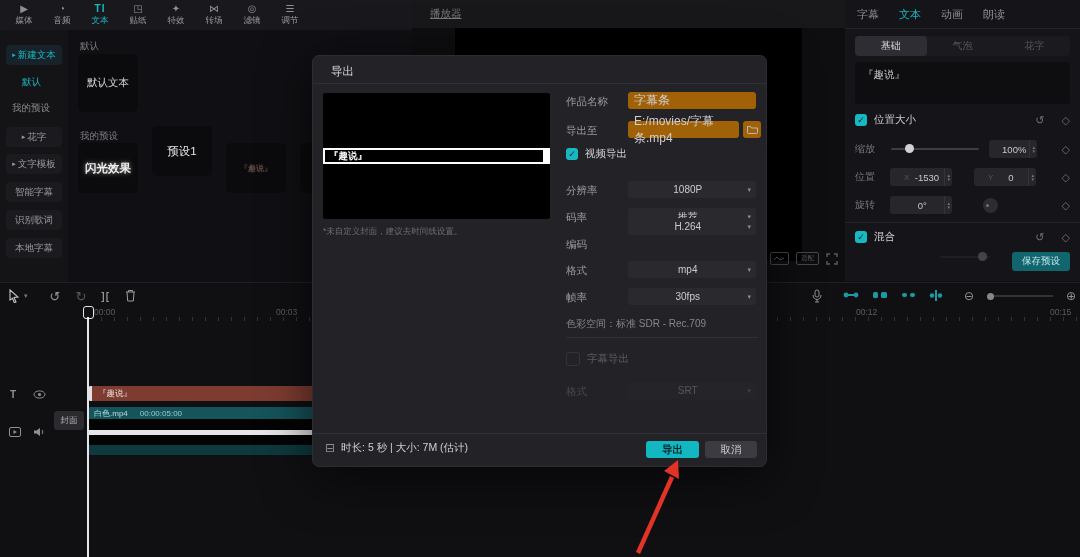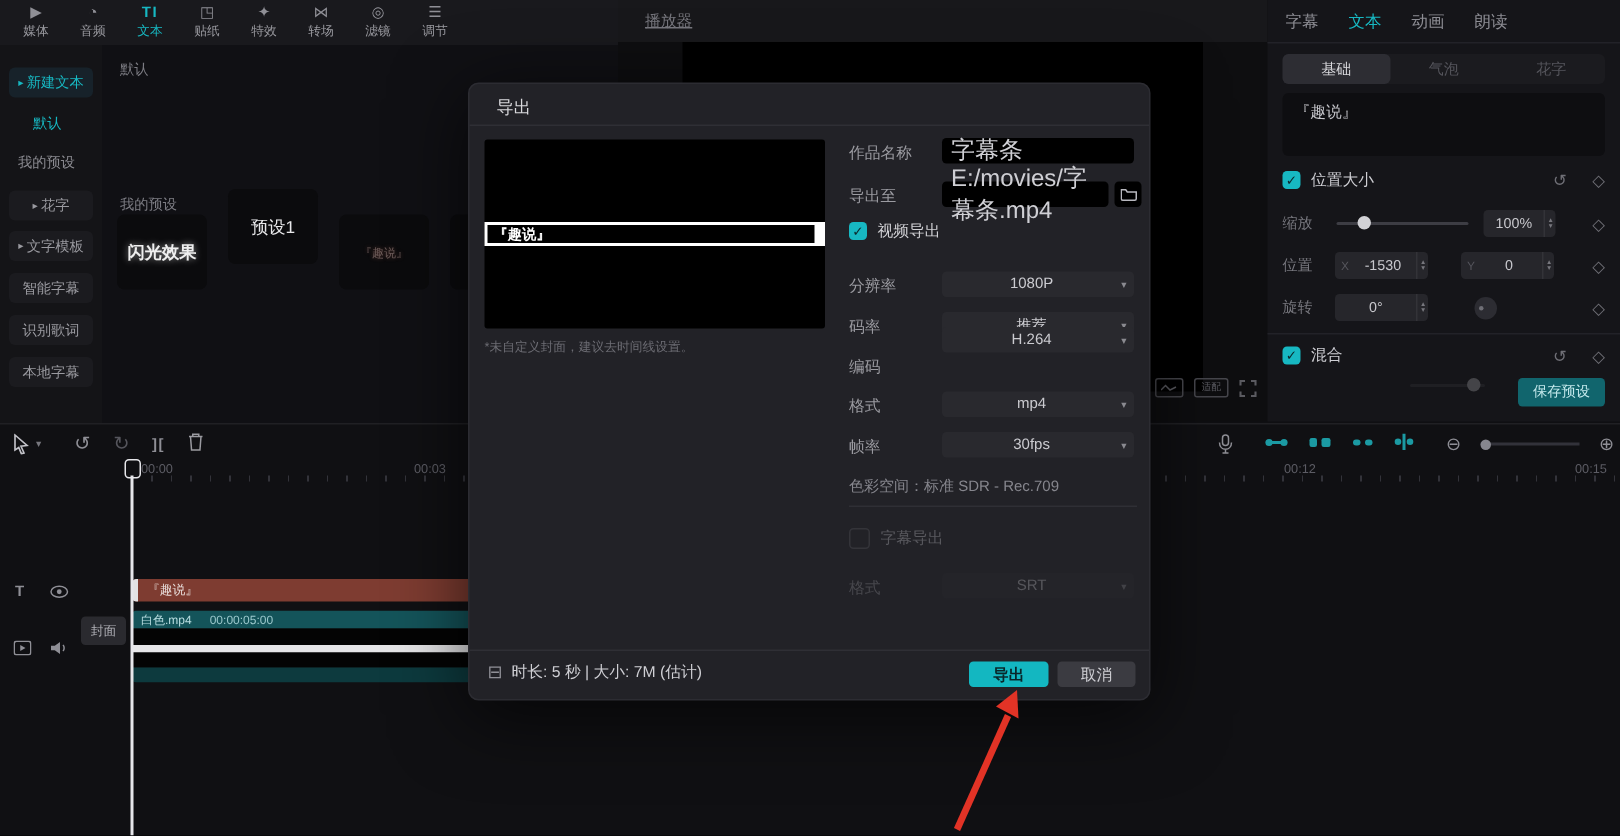--- a/index.html
+++ b/index.html
@@ -34,38 +34,38 @@
   .badge{border:1px solid #46464c;border-radius:2px;color:#5a5a60;font-size:6.5px;display:flex;align-items:center;justify-content:center;}
   
   .inspector{left:845px;top:0;width:235px;height:281px;background:#151519;}
   .insp-tab{font-size:11px;color:#8d8d94;cursor:pointer;}
   .insp-tab.active{color:#17b8c2;}
   .seg{position:absolute;left:10px;top:36px;width:215px;height:20px;background:#1b1b1f;border-radius:4px;display:flex;}
   .seg-cell{flex:1;display:flex;align-items:center;justify-content:center;font-size:10px;color:#55555c;border-radius:4px;cursor:pointer;}
   .seg-cell.active{background:#2d2d33;color:#d8d8dc;}
   .chk{width:12px;height:12px;border-radius:3px;background:#17b8c2;color:#0b2a2d;font-size:9px;line-height:12px;text-align:center;flex:none;}
   .chk.off{background:transparent;border:1px solid #4a4a50;color:transparent;}
-  .valbox{background:#26262b;border-radius:3px;height:18px;display:flex;align-items:center;box-sizing:border-box;}
+  .valbox{background:#26262b;border-radius:3px;height:18px;display:flex;align-items:center;box-sizing:border-box;padding-left:10px;}
   .stepper{display:flex;flex-direction:column;justify-content:center;line-height:4px;font-size:5px;color:#77777e;padding:0 2px;border-left:1px solid #333338;height:100%;}
   .ktool{color:#6f6f76;font-size:11px;cursor:pointer;}
   .track2{height:2px;background:#3d3d44;border-radius:1px;position:relative;}
   .handle{position:absolute;top:-4px;width:9px;height:9px;border-radius:50%;background:#d2d2d6;}
   
   .timeline{left:0;top:282px;width:1080px;height:275px;background:#101013;border-top:1px solid #202024;}
   .ruler{position:absolute;left:88px;top:24px;right:0;height:14px;
          background-image:repeating-linear-gradient(90deg,#33333a 0,#33333a 1px,transparent 1px,transparent 13px);
          background-size:100% 4px;background-position:0 10px;background-repeat:no-repeat;}
   .rlab{position:absolute;top:0;font-size:8.5px;color:#5c5c64;}
   .clip-handle{position:absolute;top:0;width:4px;height:100%;background:#e2e2e4;}
   .teal-ico{display:inline-block;}
   
   .dialog{left:312px;top:55px;width:453px;height:410px;background:#222227;border:1px solid #2c2c32;border-radius:7px;
           box-shadow:0 10px 50px rgba(0,0,0,.65);z-index:50;}
   .dlg-label{position:absolute;font-size:10.5px;color:#9b9ba1;}
-  .field{position:absolute;background:#000000;border-radius:3px;height:17px;display:flex;align-items:center;font-size:16px;color:#cfcfd4;box-sizing:border-box;}
+  .field{position:absolute;background:#a16207;border-radius:3px;height:17px;display:flex;align-items:center;font-size:12px;color:#cfcfd4;box-sizing:border-box;}
   .drop{position:absolute;left:315px;width:128px;height:17px;background:#29292e;border-radius:3px;display:flex;align-items:center;font-size:10px;color:#cbcbd0;cursor:pointer;}
   .drop .val{flex:1;text-align:center;}
   .drop .chev{font-size:7px;color:#8a8a90;padding-right:5px;}
   .divline{position:absolute;height:1px;background:#2f2f35;}
   .btn{position:absolute;height:17px;border-radius:3px;display:flex;align-items:center;justify-content:center;font-size:10.5px;cursor:pointer;}
 </style>
 </head>
 <body>
 
 <div id="app">
@@ -126,20 +126,23 @@
     <div class="sb-box" style="top:180px;">
       <span>识别歌词</span>
     </div>
     <div class="sb-box" style="top:208px;">
       <span>本地字幕</span>
     </div>
   </div>
 
   <div class="abs lib">
     <div class="lib-sec" style="left:12px;top:10px;">默认</div>
+    <div class="card" style="left:10px;top:24px;height:58px;">
+      <span style="font-size:10.5px;color:#d6d6da;">默认文本</span>
+    </div>
     <div class="lib-sec" style="left:12px;top:100px;">我的预设</div>
     <div class="card" style="left:10px;top:113px;height:50px;">
       <span style="font-size:11.5px;font-weight:bold;color:#efefef;text-shadow:0 0 5px rgba(255,255,255,.55);">闪光效果</span>
     </div>
     <div class="card" style="left:84px;top:96px;height:50px;">
       <span style="font-size:11.5px;color:#e8e8ea;">预设1</span>
     </div>
     <div class="card" style="left:158px;top:113px;height:50px;">
       <span style="font-size:8px;color:#6b5a58;text-shadow:0 0 3px rgba(200,120,100,.4);">『趣说』</span>
     </div>

